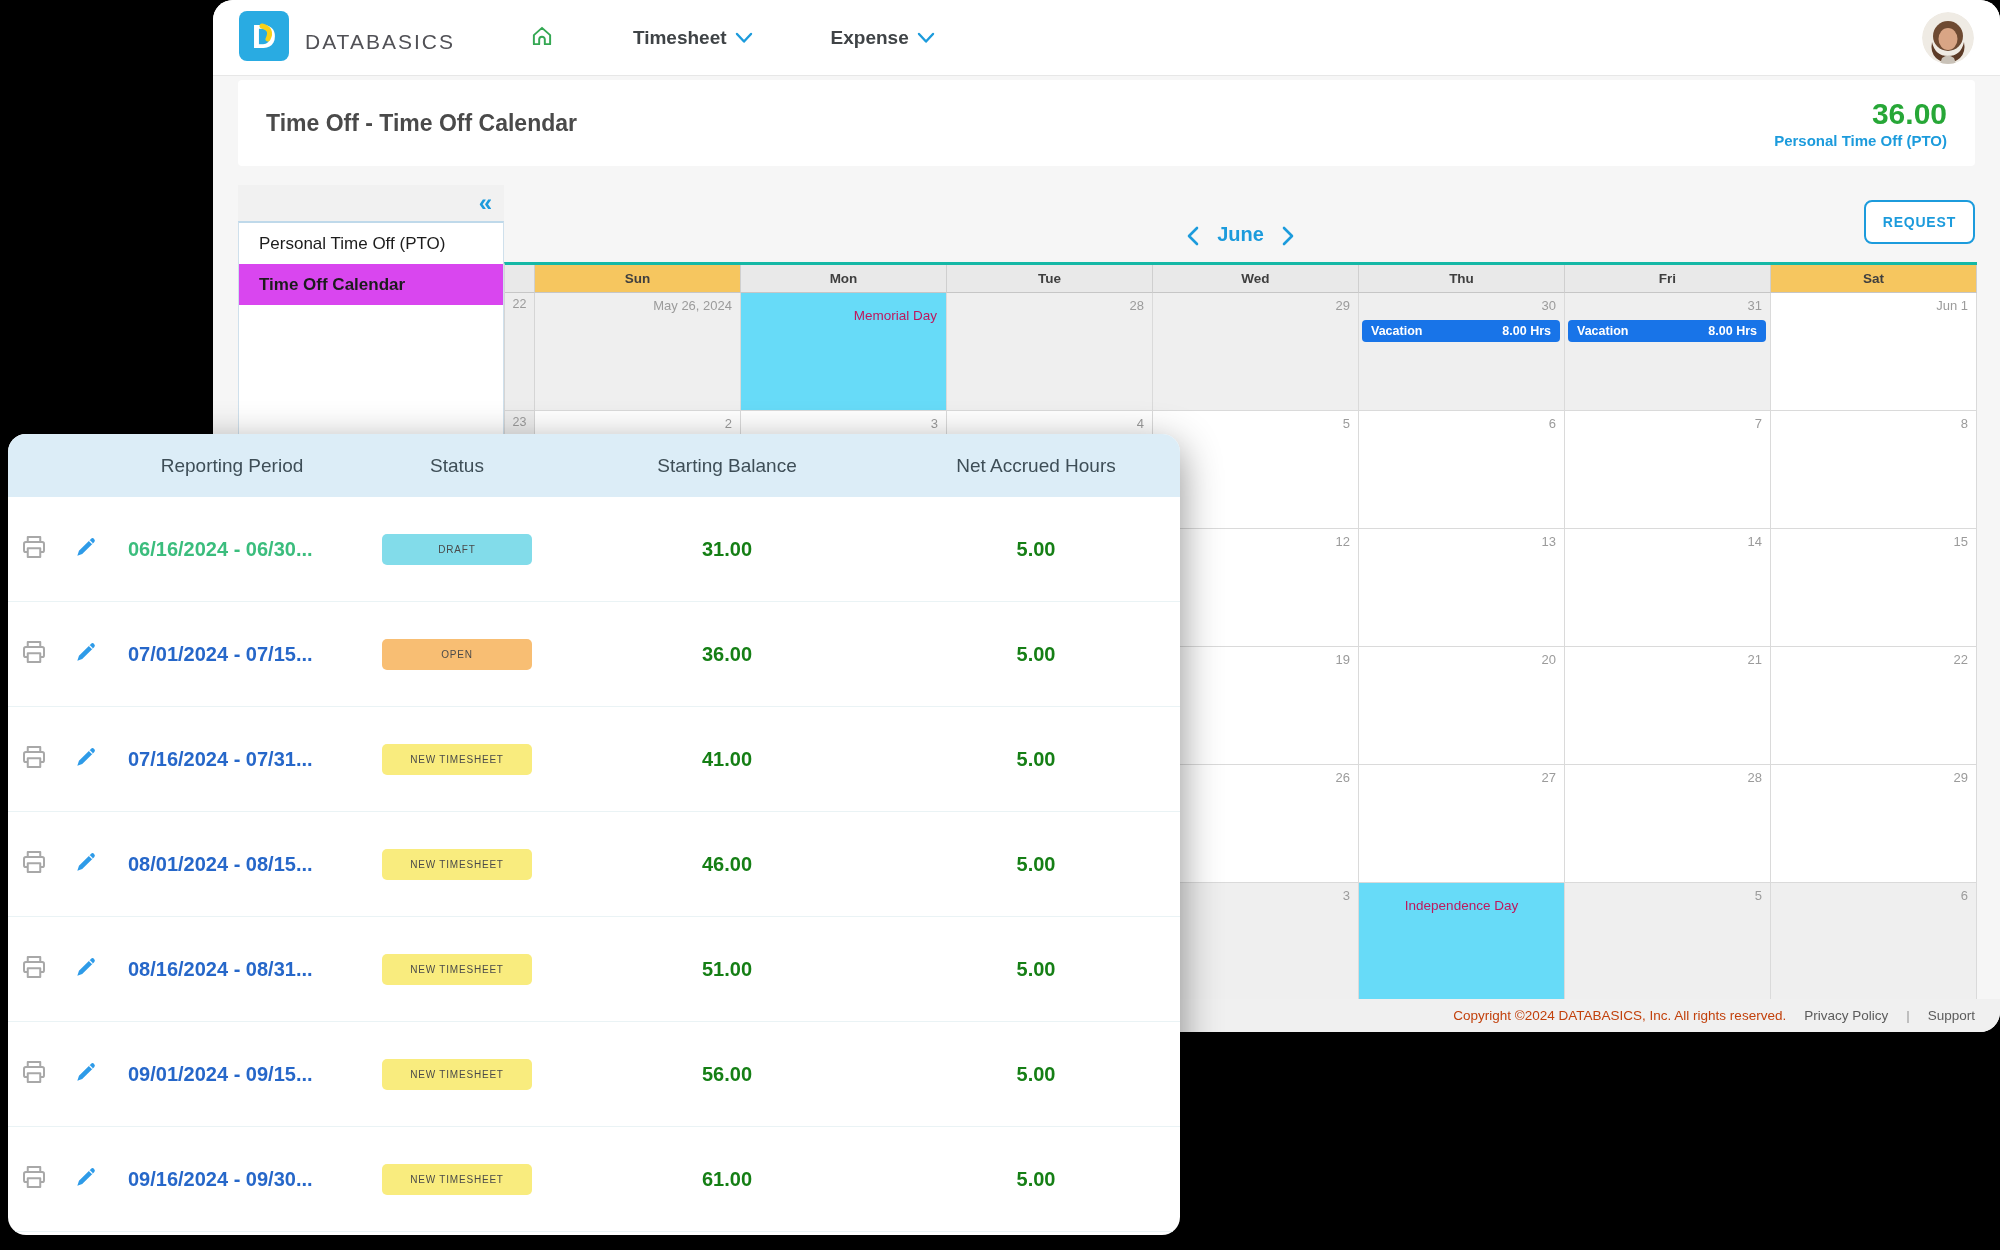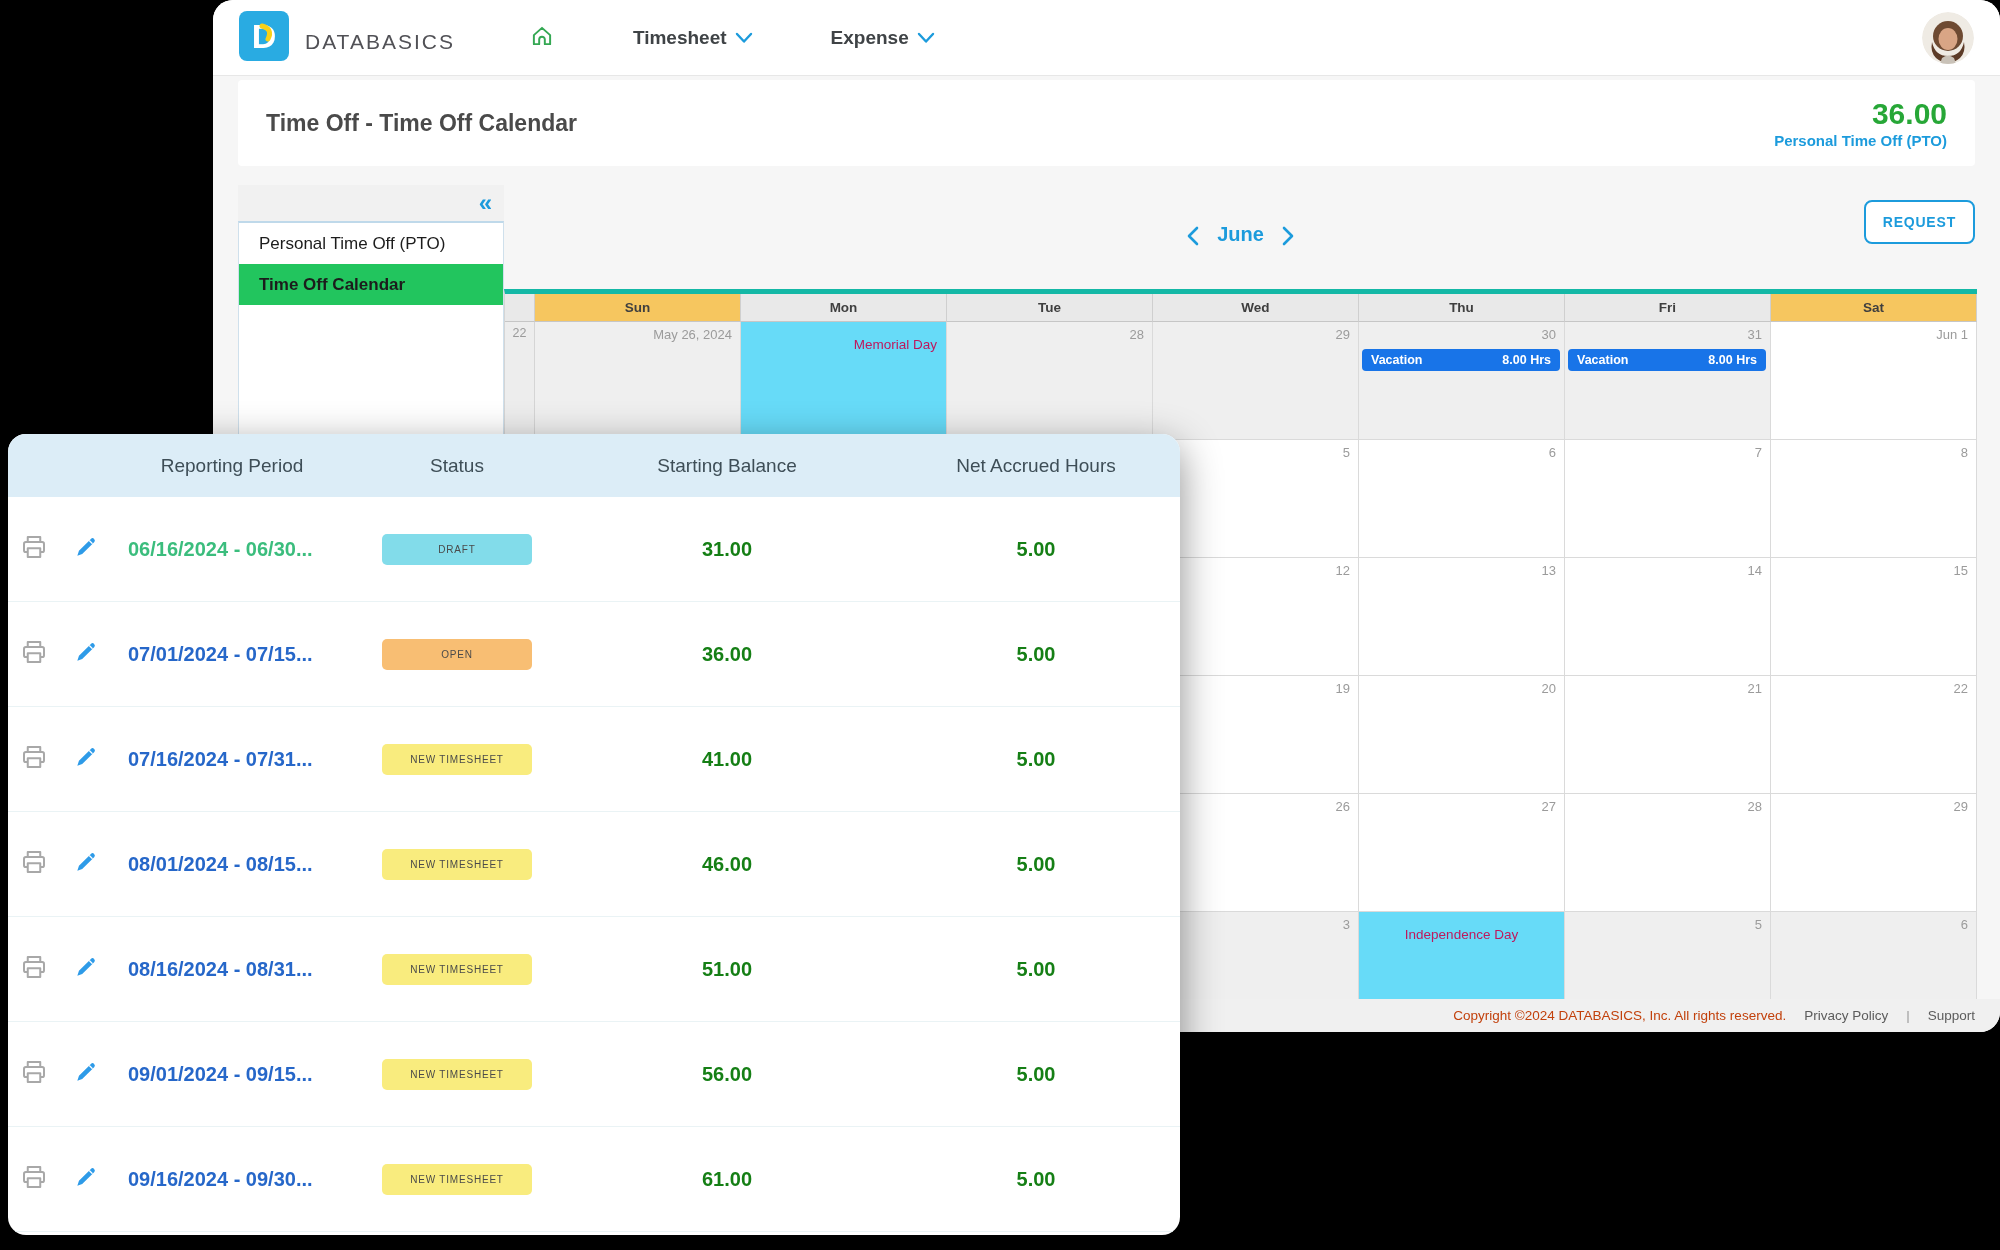--- a/index.html
+++ b/index.html
@@ -29,34 +29,34 @@
   .balance-label { font-size:15px; font-weight:700; color:#1C9BDC; }
 
   
   .sidebar { position:absolute; left:25px; top:185px; width:266px; }
   .collapse-bar { height:36px; background:#F1F1F1; display:flex; align-items:center;
     justify-content:flex-end; padding-right:12px; }
   .collapse-btn { color:#1C9BDC; font-size:24px; font-weight:700; cursor:pointer; line-height:1; }
   .side-list { background:#fff; border:1px solid #CFE0EC; border-top:2px solid #BFD9EA; height:250px; }
   .side-item { height:41px; display:flex; align-items:center; padding:0 20px; font-size:17px;
     color:#1c1c1c; cursor:pointer; }
-  .side-item.selected { background:#22c55e; font-weight:700; }
+  .side-item.selected { background:#d946ef; font-weight:700; }
 
   
   .month-nav { position:absolute; left:291px; top:196px; width:1473px; height:50px;
     display:flex; align-items:flex-end; justify-content:center; gap:18px; }
   .month-arrow { cursor:pointer; display:flex; align-items:center; }
   .month-label { font-size:20px; font-weight:700; color:#1C9BDC; }
   .request-btn { position:absolute; right:25px; top:200px; background:#fff; border:2px solid #1C9BDC;
     color:#1C9BDC; font-size:14px; font-weight:700; letter-spacing:0.8px; border-radius:8px;
     padding:12px 17px; cursor:pointer; font-family:"Liberation Sans",sans-serif; }
 
   .cal-grid { position:absolute; left:291px; top:262px; width:1473px;
     display:grid; grid-template-columns:30px repeat(7,1fr);
-    grid-template-rows:28px repeat(6,118px); border-left:1px solid #D5D5D5; border-top:5px solid #14b8a6;margin-top:27px; }
+    grid-template-rows:28px repeat(6,118px); border-left:1px solid #D5D5D5; border-top:3px solid #14b8a6; }
   .dh { background:#E9E9E9; text-align:center; font-weight:700; font-size:13.5px; color:#3F3F3F;
     line-height:27px; border-right:1px solid #CFCFCF; border-bottom:1px solid #C6C6C6; }
   .dh.weekend { background:#F6C65F; }
   .wk { background:#EDEDED; border-right:1px solid #D5D5D5; border-bottom:1px solid #D5D5D5;
     font-size:12.5px; color:#9B9B9B; padding-top:4px; text-align:center; }
   .cell { position:relative; background:#fff; border-right:1px solid #DADADA; border-bottom:1px solid #DADADA; }
   .cell.out { background:#EFEFEF; }
   .cell.holiday { background:#67DBF8; }
   .dnum { position:absolute; top:5px; right:8px; font-size:13px; color:#9B9B9B; }
   .holiday-name { position:absolute; top:15px; right:9px; font-size:13.5px; font-weight:400; color:#be185d; }

